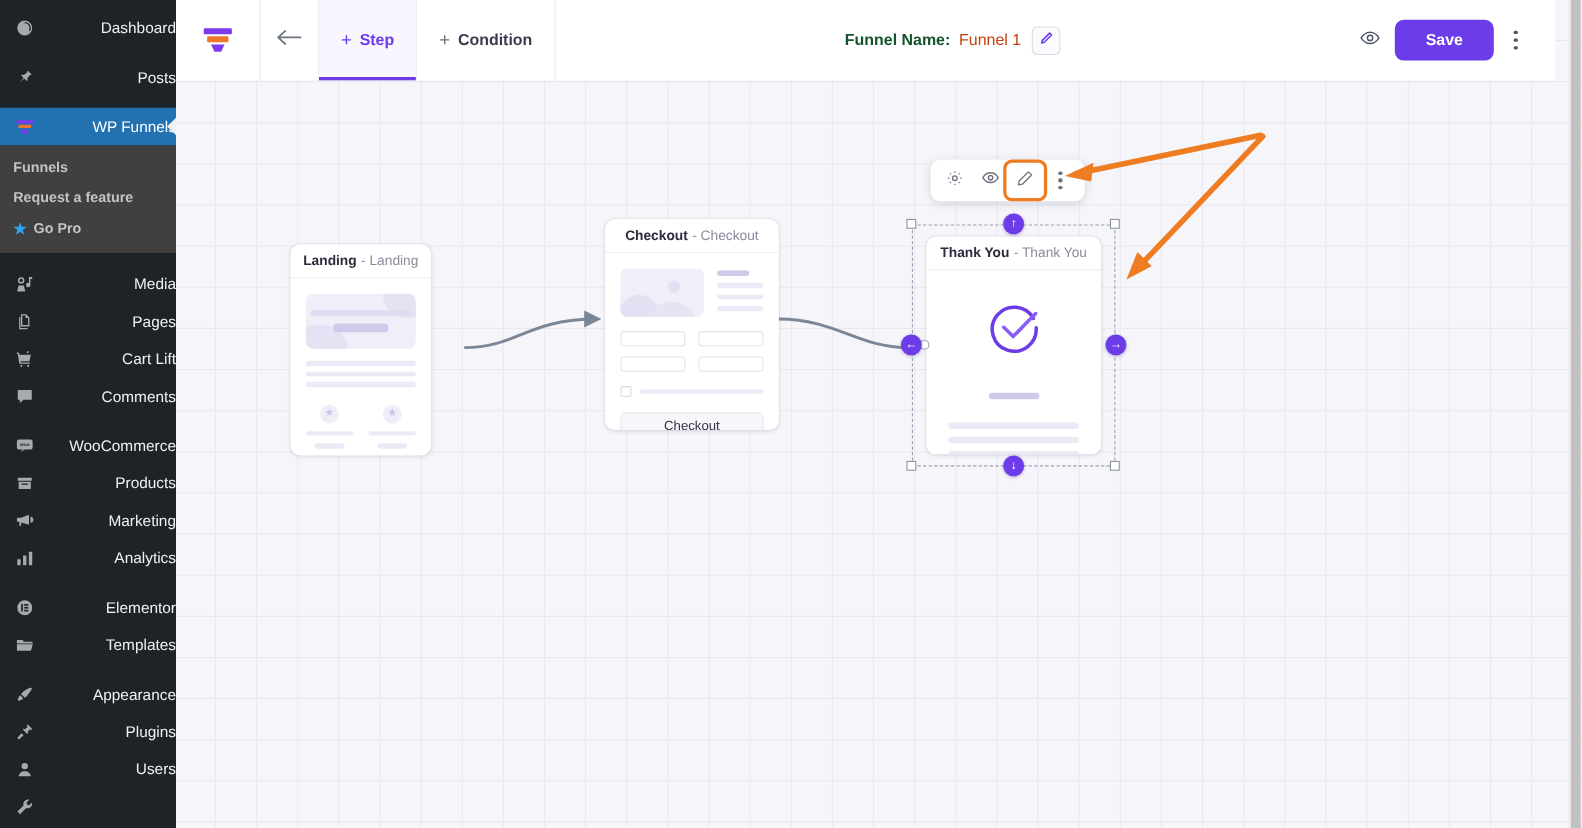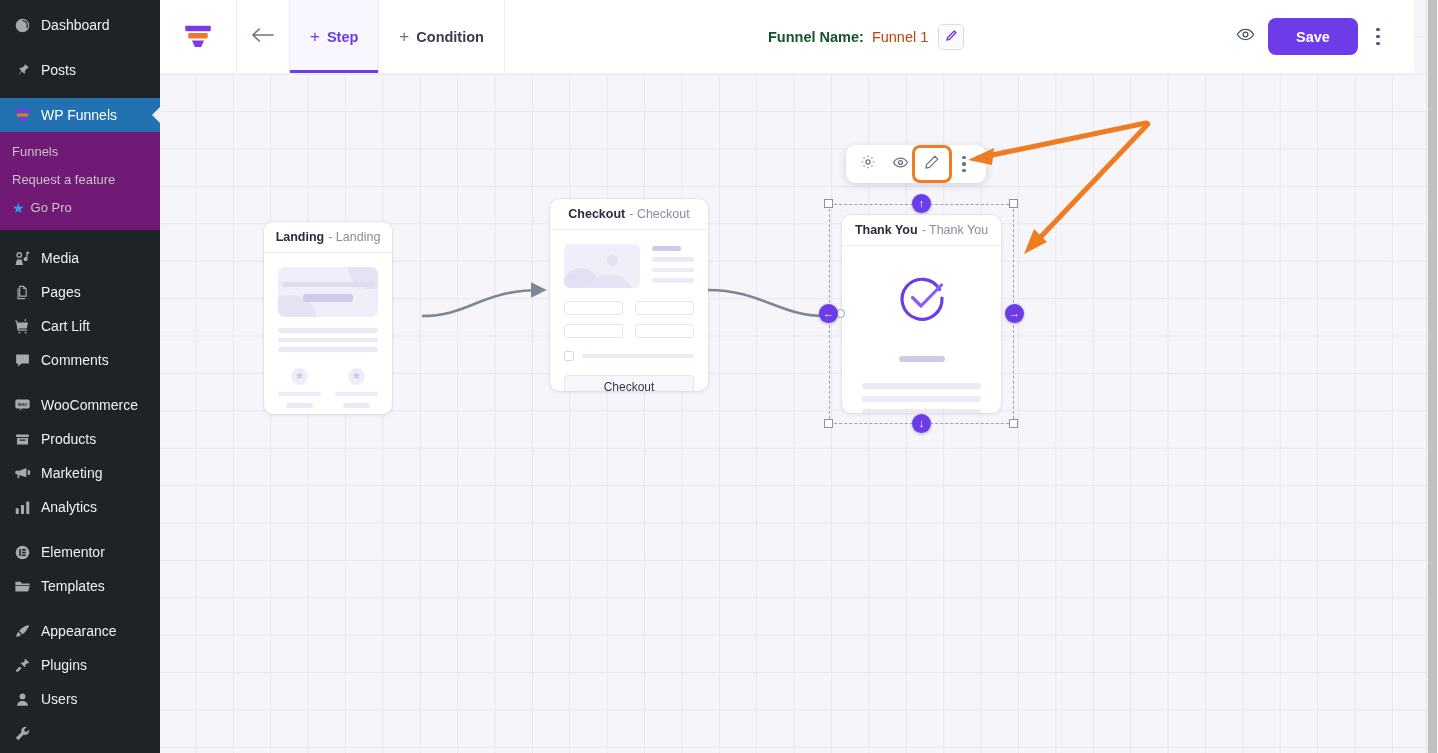--- a/index.html
+++ b/index.html
@@ -21,39 +21,40 @@
     color: #f0f0f1;
   }
   .nav-item {
     display: flex; align-items: center;
     height: 34px;
     padding: 0 0 0 12px;
     font-size: 14px;
     color: #f0f0f1;
     position: relative;
     cursor: pointer;
+    justify-content: space-between;
   }
   .nav-item .ico {
     width: 20px; height: 20px;
     margin-right: 9px;
     display: flex; align-items: center; justify-content: center;
     flex: 0 0 20px;
     color: #a7aaad;
   }
   .nav-item .ico svg { display:block; }
   .nav-item.active { background: #2271b1; color: #fff; }
   .nav-item.active .ico { color: #fff; }
   .nav-item.active::after {
     content: ""; position: absolute; right: 0; top: 50%;
     transform: translateY(-50%);
     border-style: solid;
     border-width: 8px 8px 8px 0;
     border-color: transparent #f0f0f1 transparent transparent;
   }
-  .submenu { background: #701a75; padding: 6px 0 8px 0; }
+  .submenu { background: #404040; padding: 6px 0 8px 0; font-weight: bold; }
   .sub-item {
     display:flex; align-items:center;
     padding: 4px 0 4px 12px;
     font-size: 13px; color: #c3c4c7; cursor: pointer;
     line-height: 20px;
   }
   .sub-item .star { color:#2ea2f2; margin-right:6px; font-size:14px; line-height:1; }
   .nav-gap { height: 11px; }
 
   

